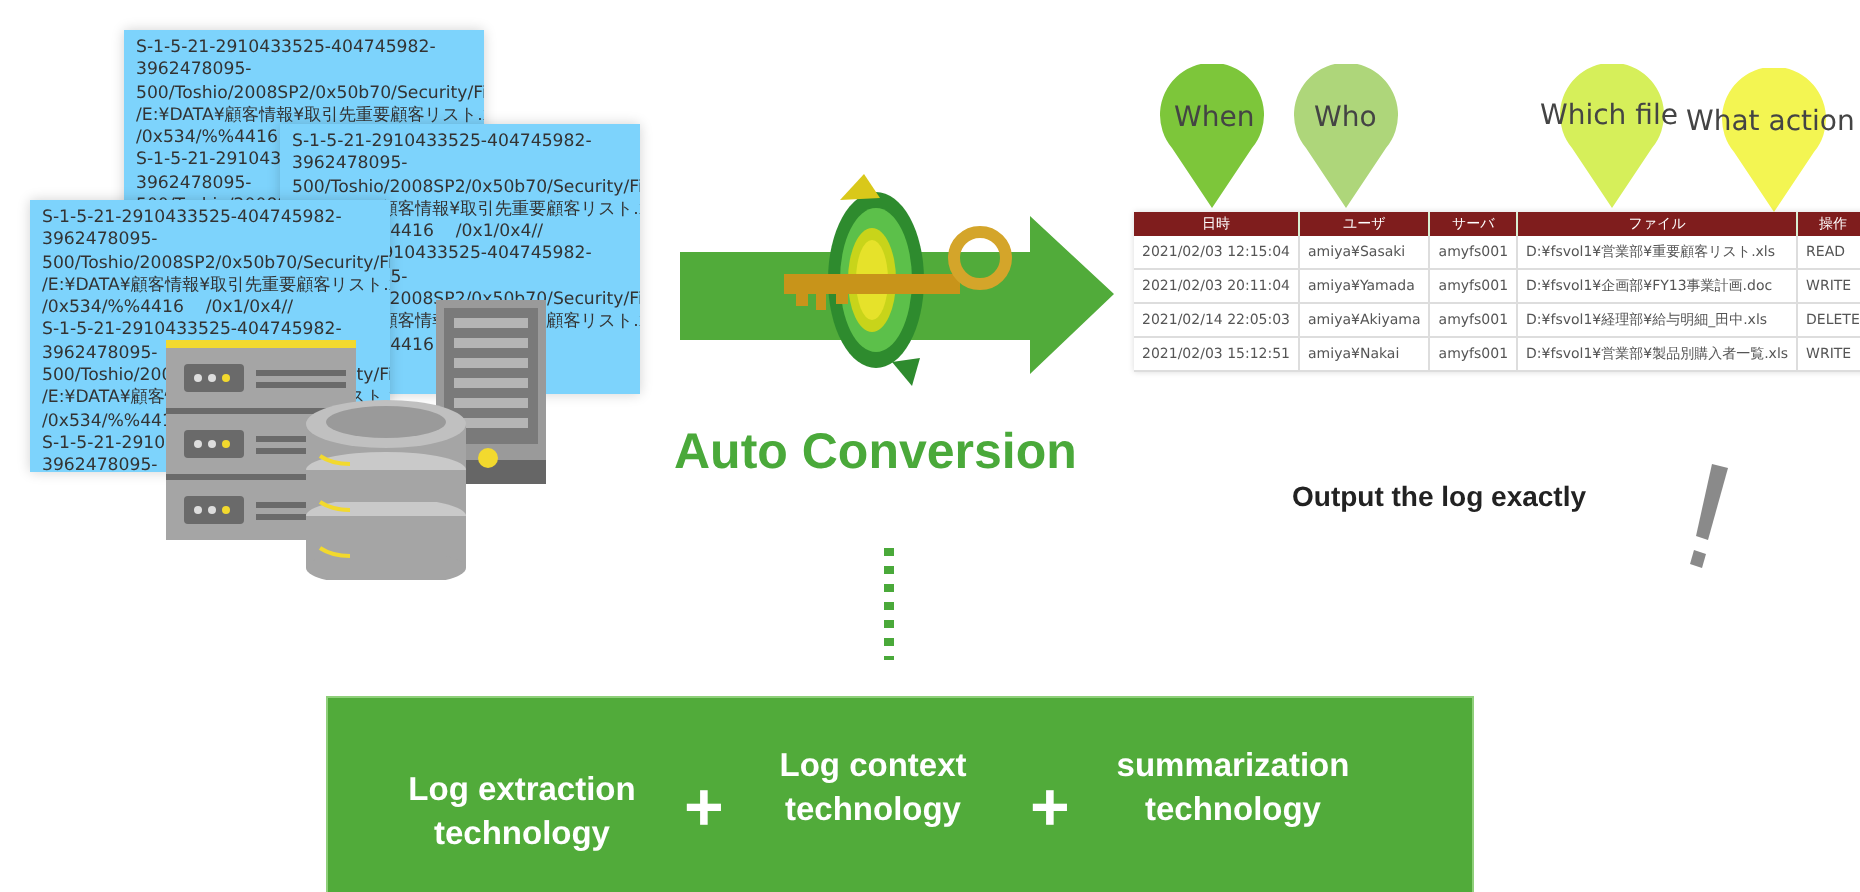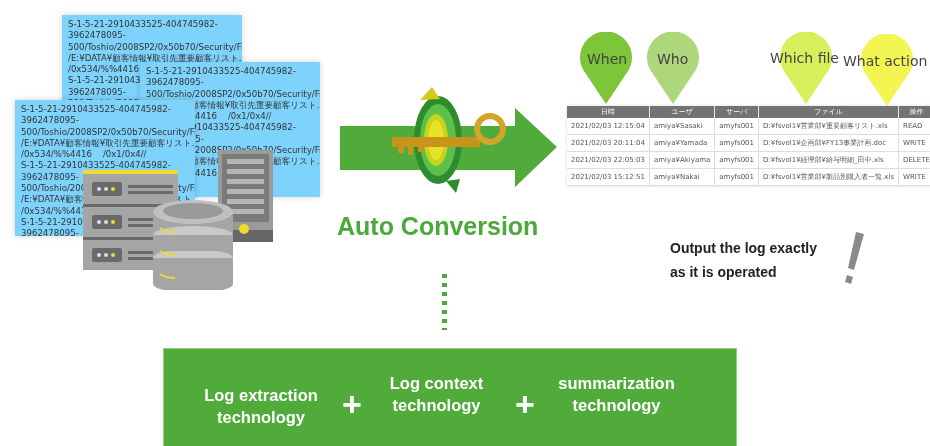--- a/index.html
+++ b/index.html
@@ -14,23 +14,23 @@
   .title-auto{position:absolute;left:337px;top:212px;font-family:"Liberation Sans",sans-serif;font-weight:bold;font-size:25px;color:#4aa93a;text-align:center;}
   .dots{position:absolute;left:442px;top:274px;width:5px;height:56px;
     background:repeating-linear-gradient(to bottom,#4aa93a 0 4px,transparent 4px 9px);}
   .techbox{position:absolute;left:163px;top:330px;width:574px;height:116px;background:#51ab3a;border:1px solid #8fd07a;box-sizing:border-box;margin-top:18px;}
   .tech{position:absolute;color:#fff;font-family:"Liberation Sans",sans-serif;font-weight:bold;font-size:16.5px;line-height:22px;text-align:center;}
   .plus{position:absolute;color:#fff;font-family:"Liberation Sans",sans-serif;font-weight:bold;font-size:34px;line-height:34px;}
   .pin{position:absolute;}
   .pin-label{position:absolute;font-family:"DejaVu Sans",sans-serif;font-size:14px;color:#444;white-space:nowrap;}
   table.log{position:absolute;left:567px;top:106px;border-collapse:collapse;font-size:7px;color:#555;
     box-shadow:0 0 3px rgba(0,0,0,0.15);}
-  table.log th{background:#737373;color:#fff;font-weight:normal;height:12px;padding:0;border-right:1px solid #d8efd2;}
+  table.log th{background:#7f1d1d;color:#fff;font-weight:normal;height:12px;padding:0;border-right:1px solid #d8efd2;}
   table.log td{height:16px;padding:0 4px;border-right:1px solid #ddd;border-bottom:1px solid #ddd;white-space:nowrap;}
-  .note{position:absolute;left:646px;top:236px;font-family:"Liberation Sans",sans-serif;font-weight:bold;font-size:14px;line-height:24px;color:#222;margin-left:24px;}
+  .note{position:absolute;left:646px;top:236px;font-family:"Liberation Sans",sans-serif;font-weight:bold;font-size:14px;line-height:24px;color:#222;}
   .excl{position:absolute;left:842px;top:232px;}
   .servers{position:absolute;left:78px;top:150px;}
 </style>
 </head>
 <body>
 
 <div class="paper" id="paper1">S-1-5-21-2910433525-404745982-
 3962478095-
 500/Toshio/2008SP2/0x50b70/Security/File
 /E:¥DATA¥顧客情報¥取引先重要顧客リスト.xls
@@ -180,39 +180,38 @@
       <td>READ</td>
     </tr>
     <tr>
       <td>2021/02/03 20:11:04</td>
       <td>amiya¥Yamada</td>
       <td>amyfs001</td>
       <td>D:¥fsvol1¥企画部¥FY13事業計画.doc</td>
       <td>WRITE</td>
     </tr>
     <tr>
-      <td>2021/02/03 22:05:03</td>
+      <td>2021/02/14 22:05:03</td>
       <td>amiya¥Akiyama</td>
       <td>amyfs001</td>
       <td>D:¥fsvol1¥経理部¥給与明細_田中.xls</td>
       <td>DELETE</td>
     </tr>
     <tr>
       <td>2021/02/03 15:12:51</td>
       <td>amiya¥Nakai</td>
       <td>amyfs001</td>
       <td>D:¥fsvol1¥営業部¥製品別購入者一覧.xls</td>
       <td>WRITE</td>
     </tr>
   </tbody>
 </table>
 
 <div class="note">
   <div>Output the log exactly</div>
-  <div>as it is operated</div>
 </div>
 <svg class="excl" width="24" height="54" viewBox="0 0 24 54">
   <polygon points="14,0 22,2 12,38 6,36" fill="#8a8a8a"></polygon>
   <polygon points="5,43 11,45 9,52 3,50" fill="#8a8a8a"></polygon>
 </svg>
 
 <div class="dots"></div>
 
 <div class="techbox">
   <div class="tech" style="left:22px;top:35px;width:150px">

